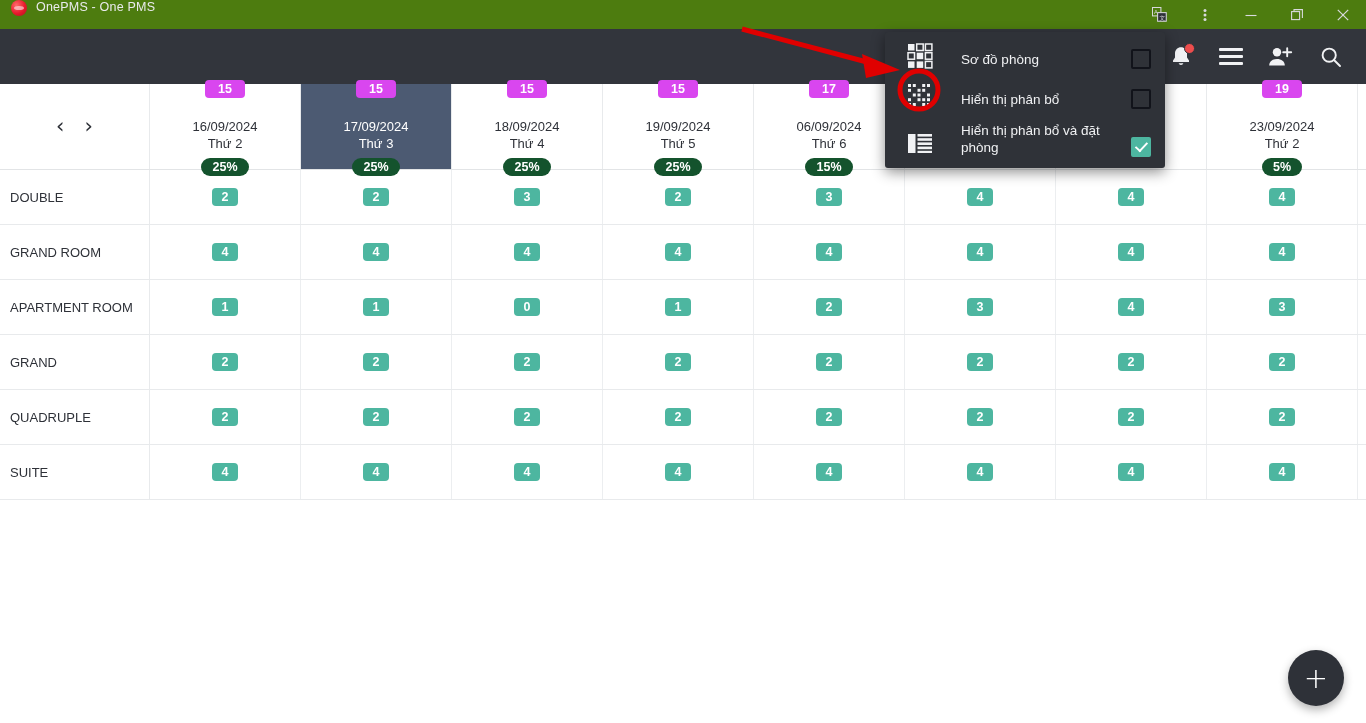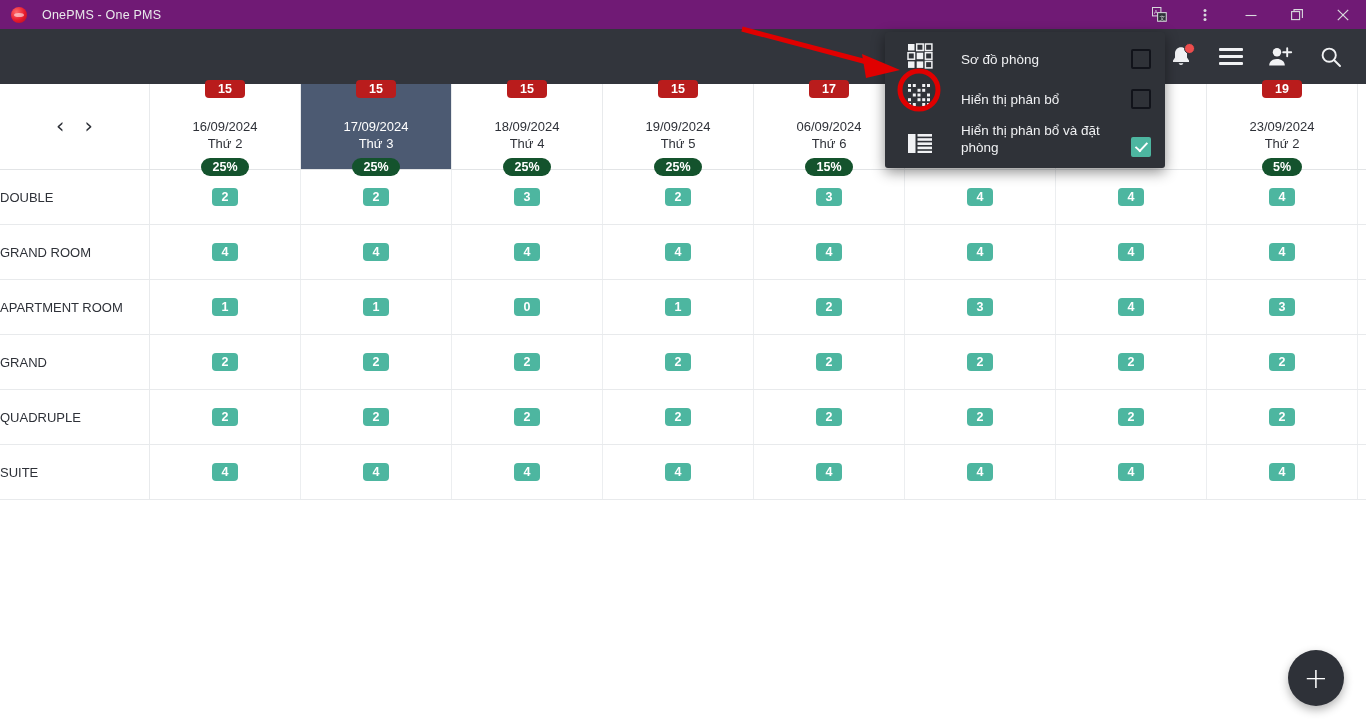--- a/index.html
+++ b/index.html
@@ -6,23 +6,23 @@
   html, body {
     width: 1366px; height: 723px;
     font-family: "Liberation Sans", sans-serif;
     background: #ffffff;
     overflow: hidden;
   }
   #app { position: relative; width: 1366px; height: 723px; }
 
   
   .titlebar {
-    height: 29px; background: #701a75;
-    display: flex; align-items: center;
-    color: #e9eaec; font-size: 12.5px; gap: 6px;
+    height: 29px; background: #4d7c0f;
+    display: flex; align-items: flex-start;
+    color: #e9eaec; font-size: 12.5px;
   }
   .tb-logo {
     width: 16px; height: 16px; border-radius: 50%;
     margin: 0 9px 0 11px; flex: none;
     background: radial-gradient(circle at 34% 32%, #ff6a6a 0%, #e8192c 55%, #a8101f 100%);
     position: relative;
   }
   .tb-logo::after {
     content: ""; position: absolute; left: 3px; top: 6px;
     width: 10px; height: 4px; border-radius: 50%;
@@ -82,21 +82,21 @@
   }
   .day-col {
     width: 151px; flex: none;
     border-right: 1px solid #e8eaec;
     display: flex; flex-direction: column;
     align-items: center; justify-content: center;
     padding-top: 3px;
   }
   .day-col.selected { background: #4c5a72; }
   .cnt-badge {
-    background: #b91c1c; color: #fff;
+    background: #d946ef; color: #fff;
     font-size: 12.5px; font-weight: 700;
     border-radius: 4px; padding: 2px 13px;
     min-width: 40px; text-align: center;
   }
   .day-date { font-size: 13px; color: #2e3138; margin-top: 21px; line-height: 1.28; }
   .day-dow  { font-size: 13px; color: #2e3138; line-height: 1.28; }
   .day-col.selected .day-date, .day-col.selected .day-dow { color: #fff; }
   .pct-badge {
     background: #14532d; color: #fff;
     font-size: 12.5px; font-weight: 700;
@@ -109,21 +109,21 @@
     border-right: 1px solid #e8eaec;
   }
 
   
   .grid-row {
     height: 55px; display: flex;
     border-bottom: 1px solid #e8eaec;
   }
   .room-name {
     width: 150px; flex: none; display: flex;
-    align-items: center; 
+    align-items: center; padding-left: 10px;
     font-size: 13px; color: #2e3138;
     border-right: 1px solid #e8eaec;
   }
   .cell {
     width: 151px; flex: none; display: flex;
     align-items: center; justify-content: center;
     border-right: 1px solid #eceef0;
   }
   .cell-badge {
     background: #4db6a0; color: #fff;

